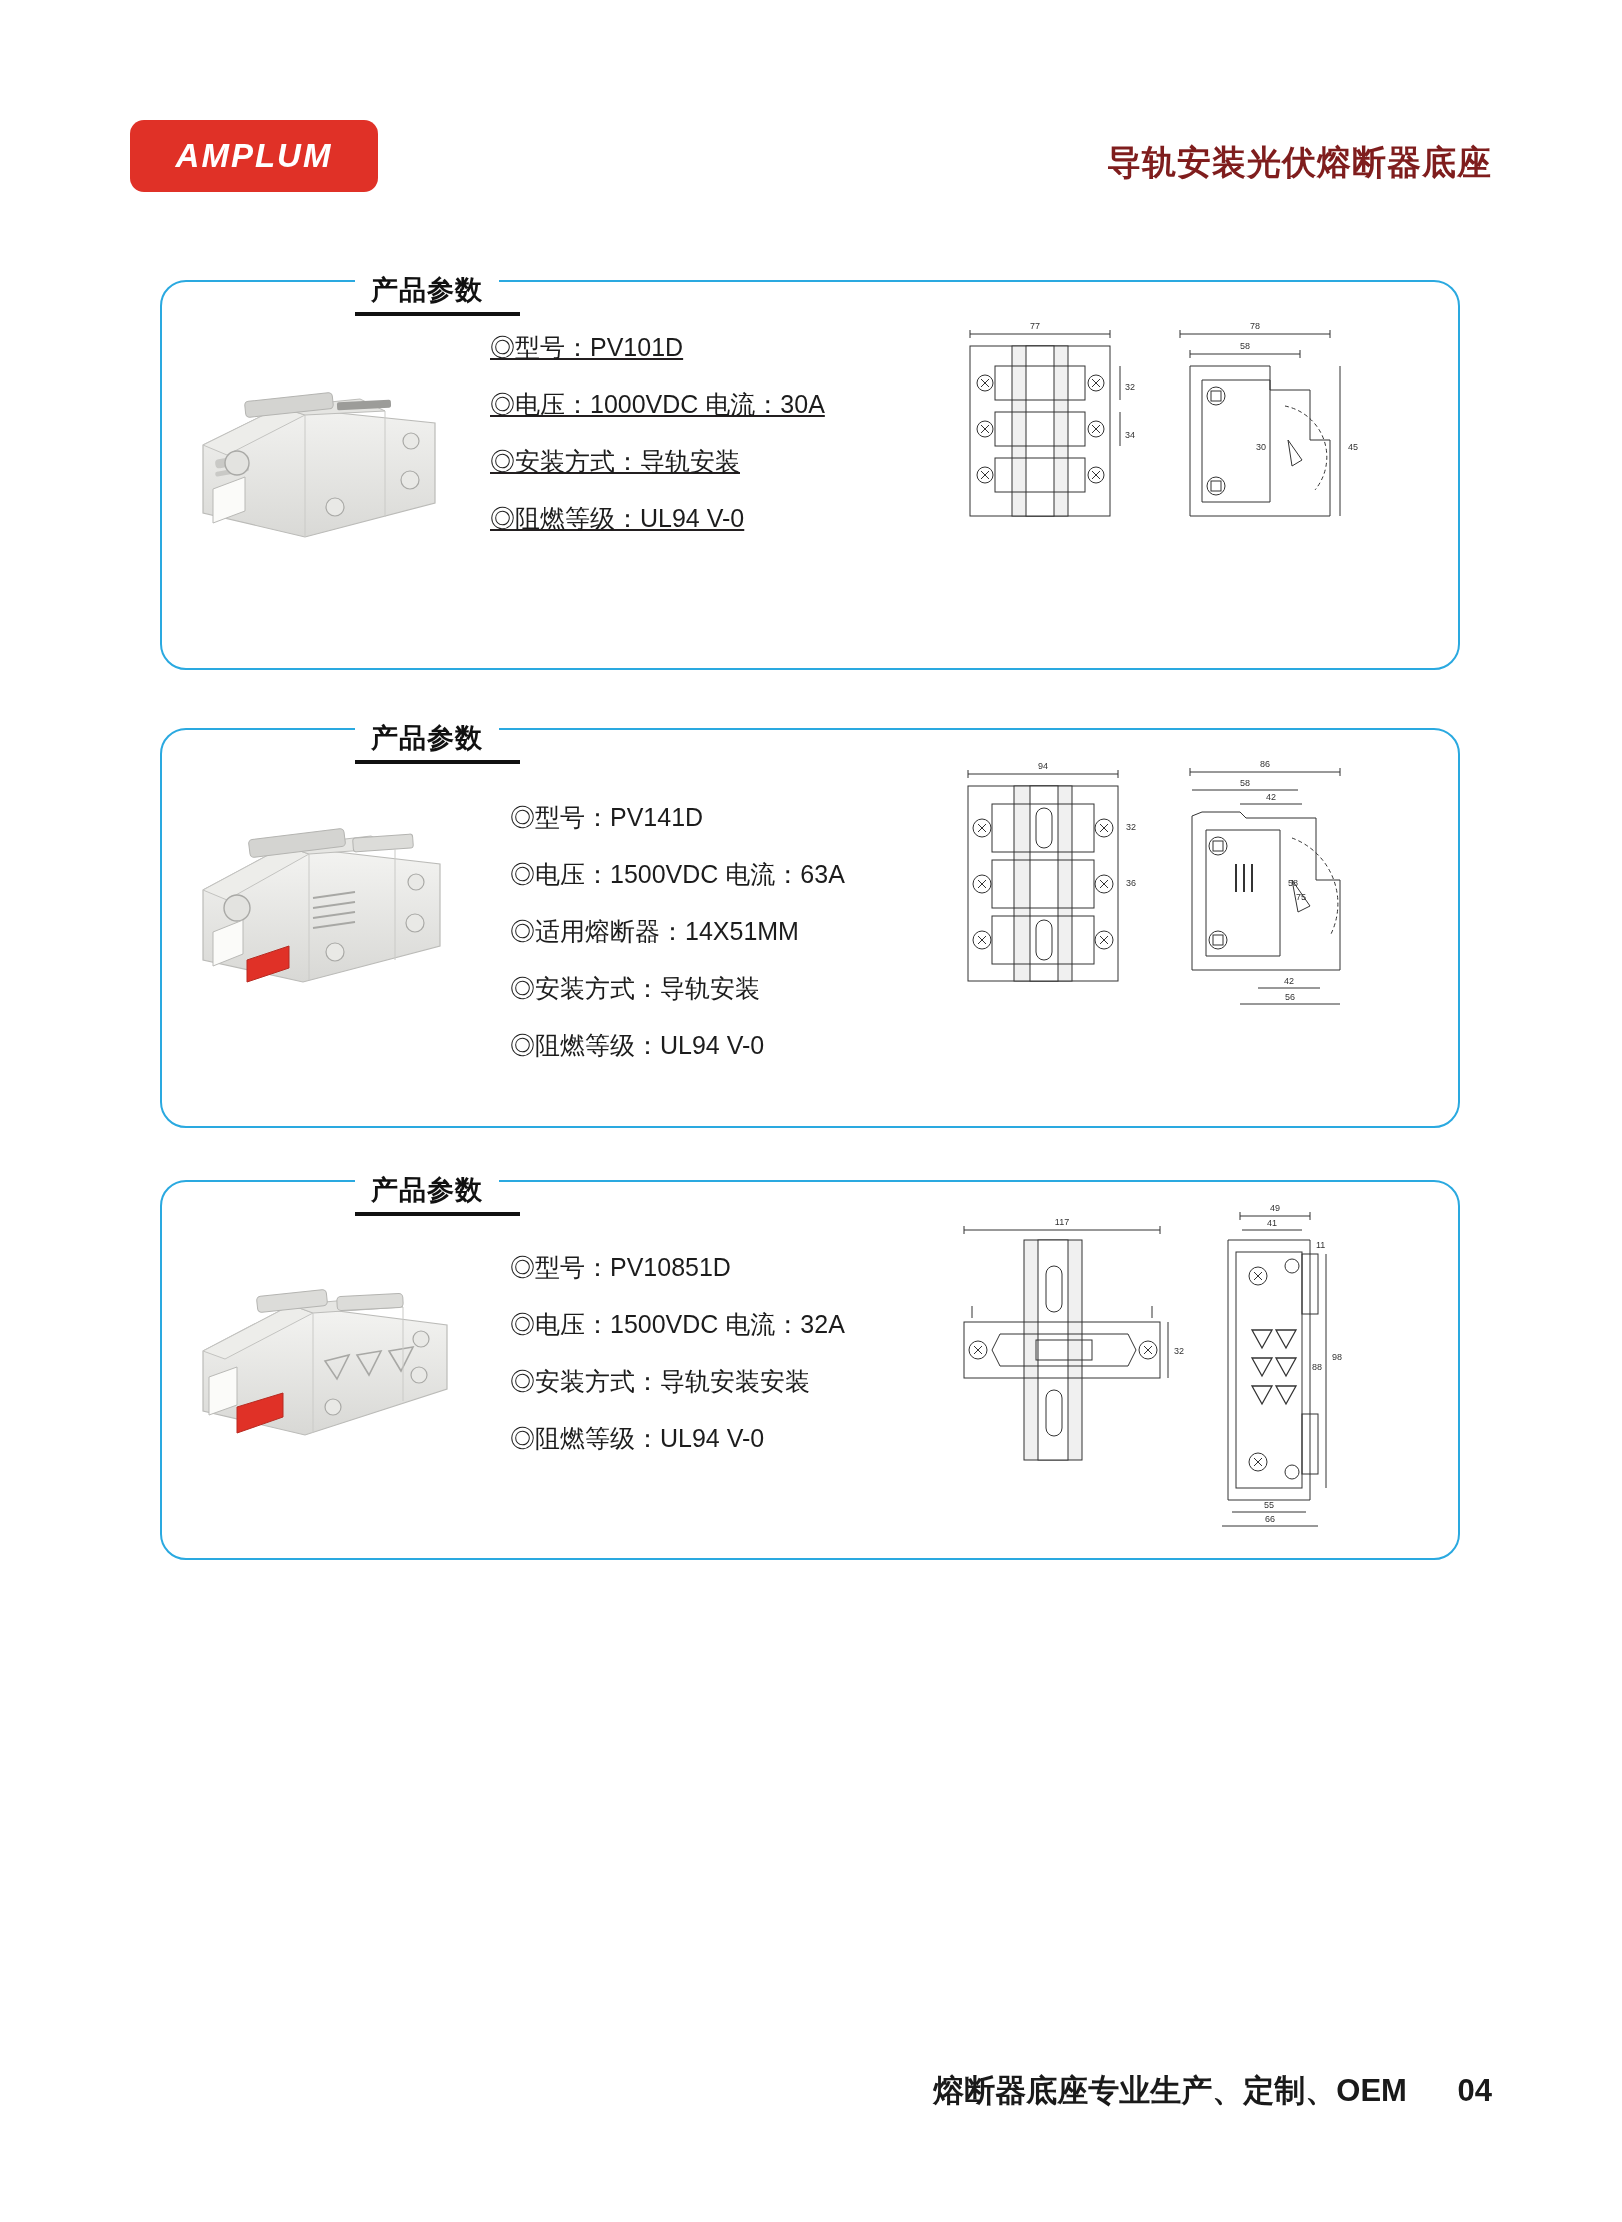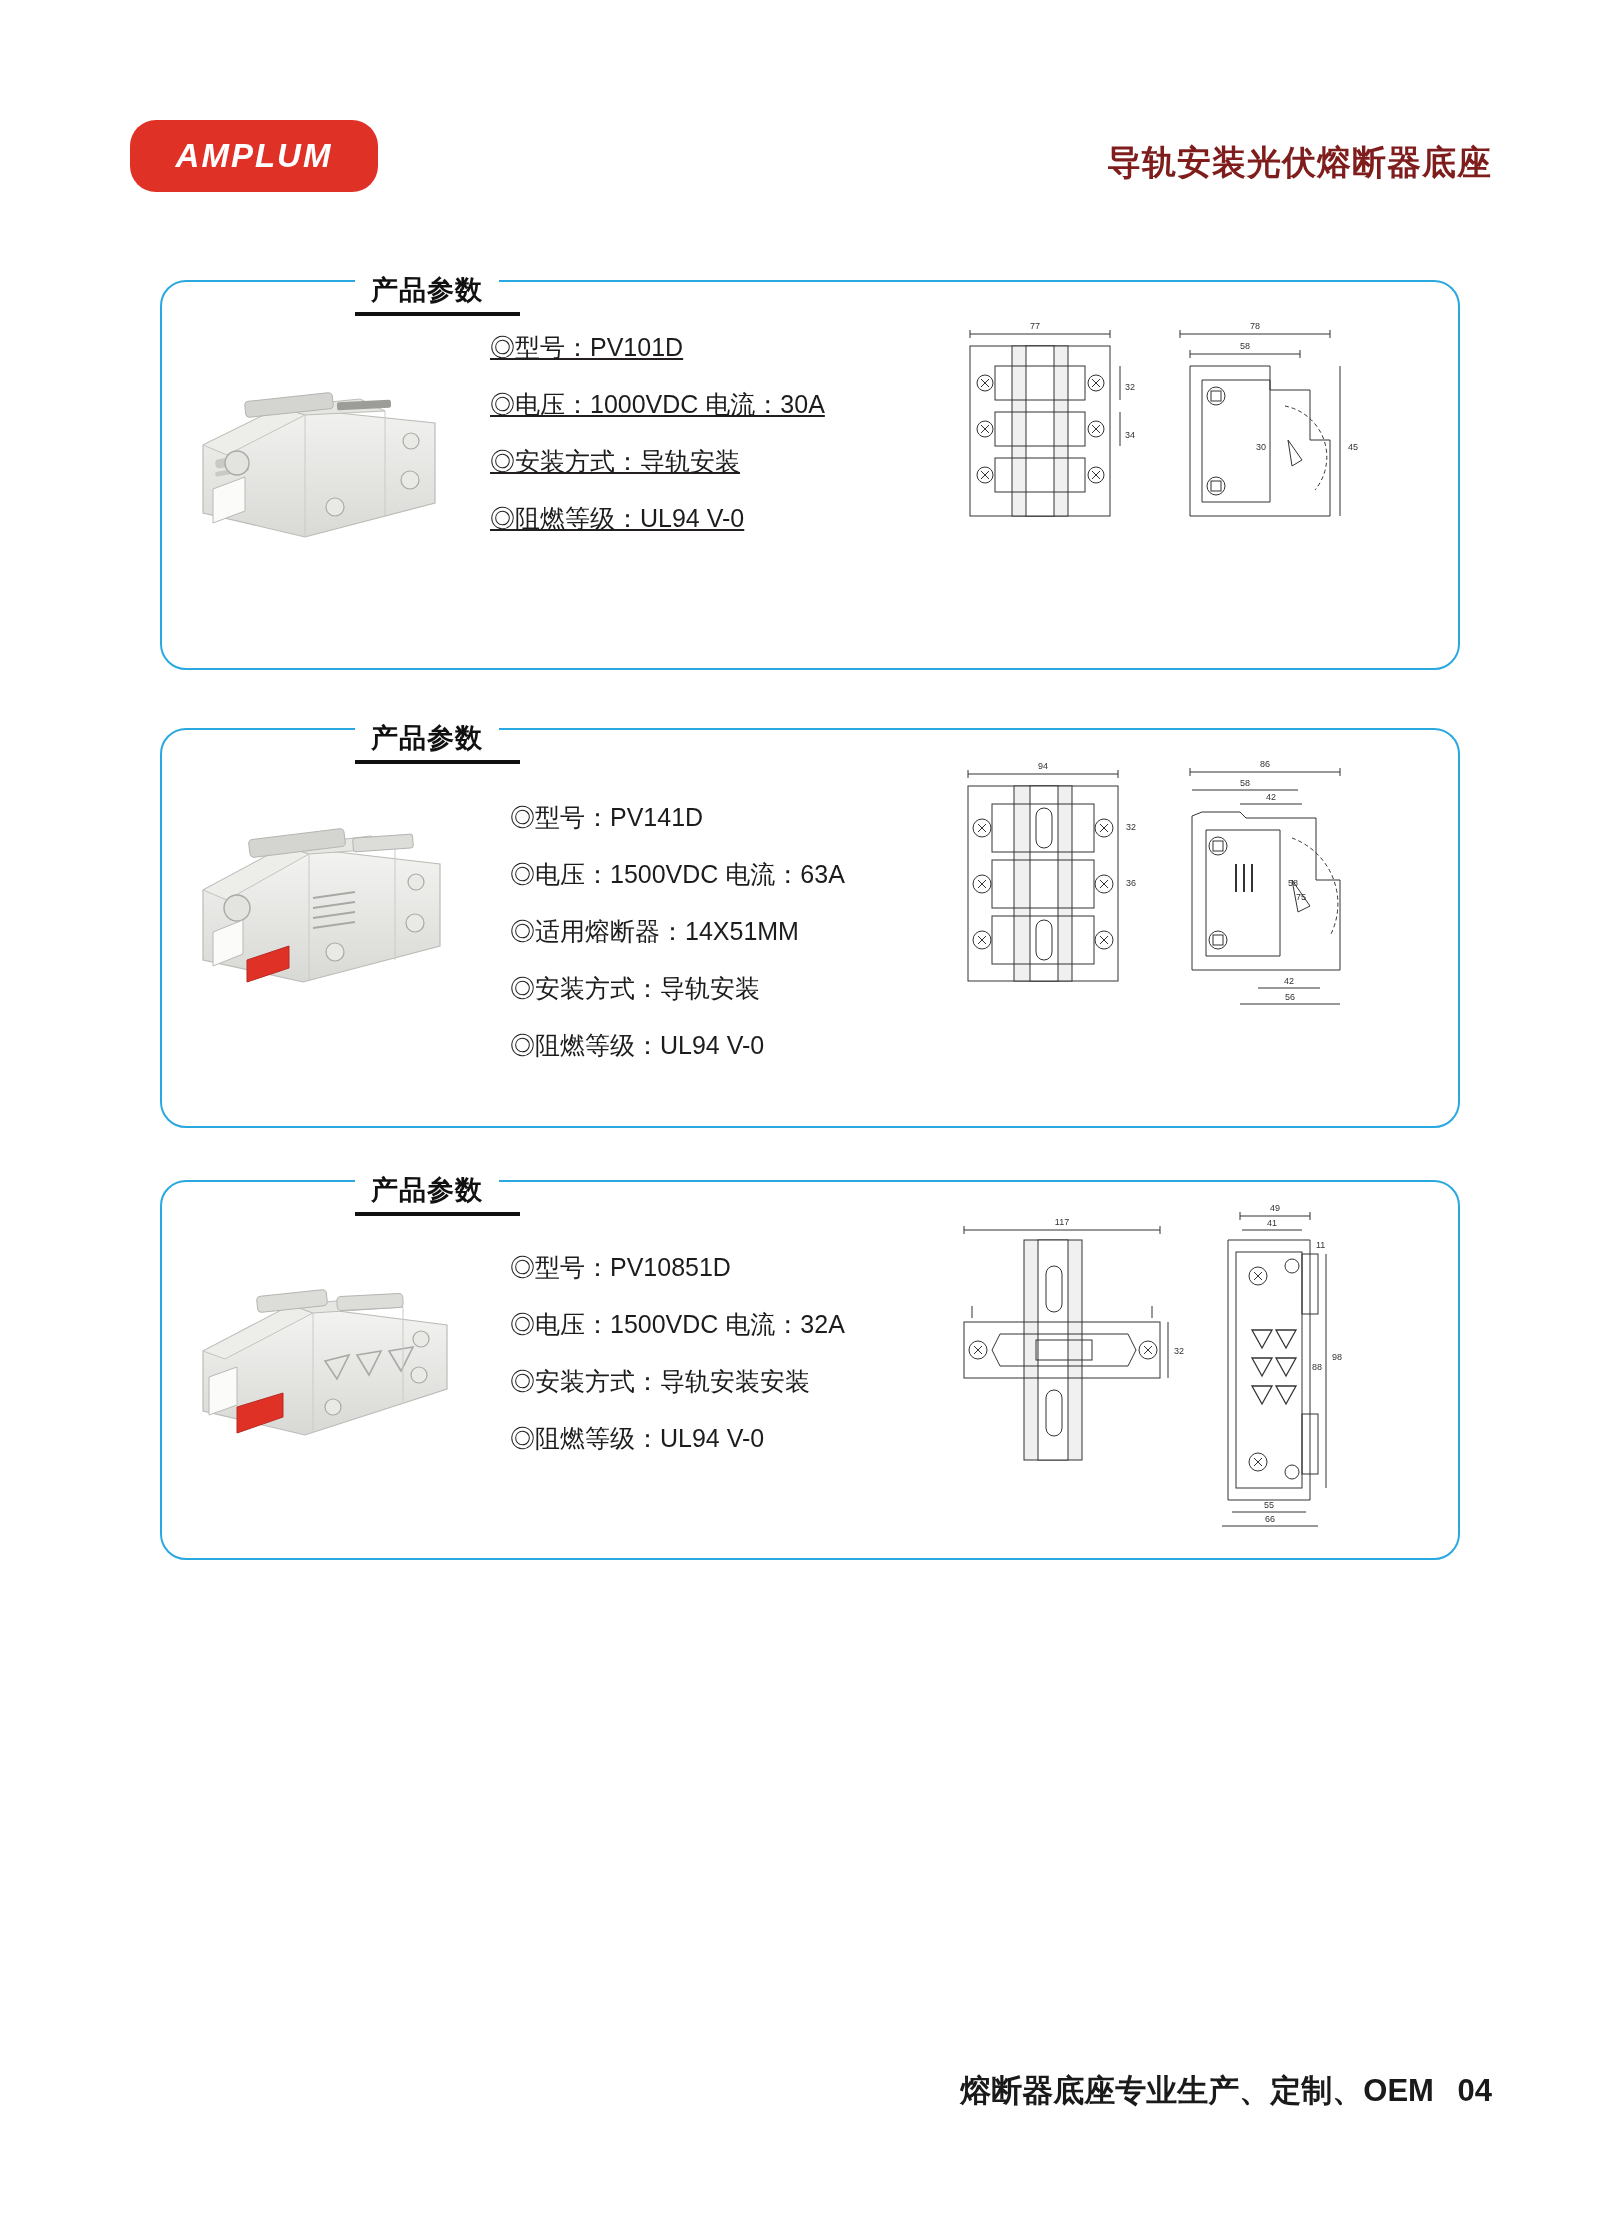--- a/index.html
+++ b/index.html
@@ -10,21 +10,21 @@
     font-family:"Liberation Sans", sans-serif;
     color:#231f20;
     position:relative;
     overflow:hidden;
   }
   .logo-box {
     position:absolute;
     left:130px; top:120px;
     width:248px; height:72px;
     background:#e03127;
-    border-radius:26px;
+    border-radius:14px;
     display:flex; align-items:center; justify-content:center;
   }
   .logo-text {
     color:#ffffff;
     font-size:33px;
     font-weight:bold;
     font-style:italic;
     letter-spacing:2px;
   }
   .header-title {
@@ -102,21 +102,21 @@
 
   
   .footer {
     position:absolute;
     right:130px; bottom:110px;
     font-size:31px;
     font-weight:bold;
     color:#1a1a1a;
     white-space:nowrap;
   }
-  .footer .page-no { margin-left:15px; }
+  .footer .page-no { margin-left:42px; }
 </style>
 </head>
 <body>
 
 <div class="logo-box">
   <span class="logo-text">AMPLUM</span>
 </div>
 <div class="header-title">导轨安装光伏熔断器底座</div>
 
 <div class="card" id="card-0"></div>

